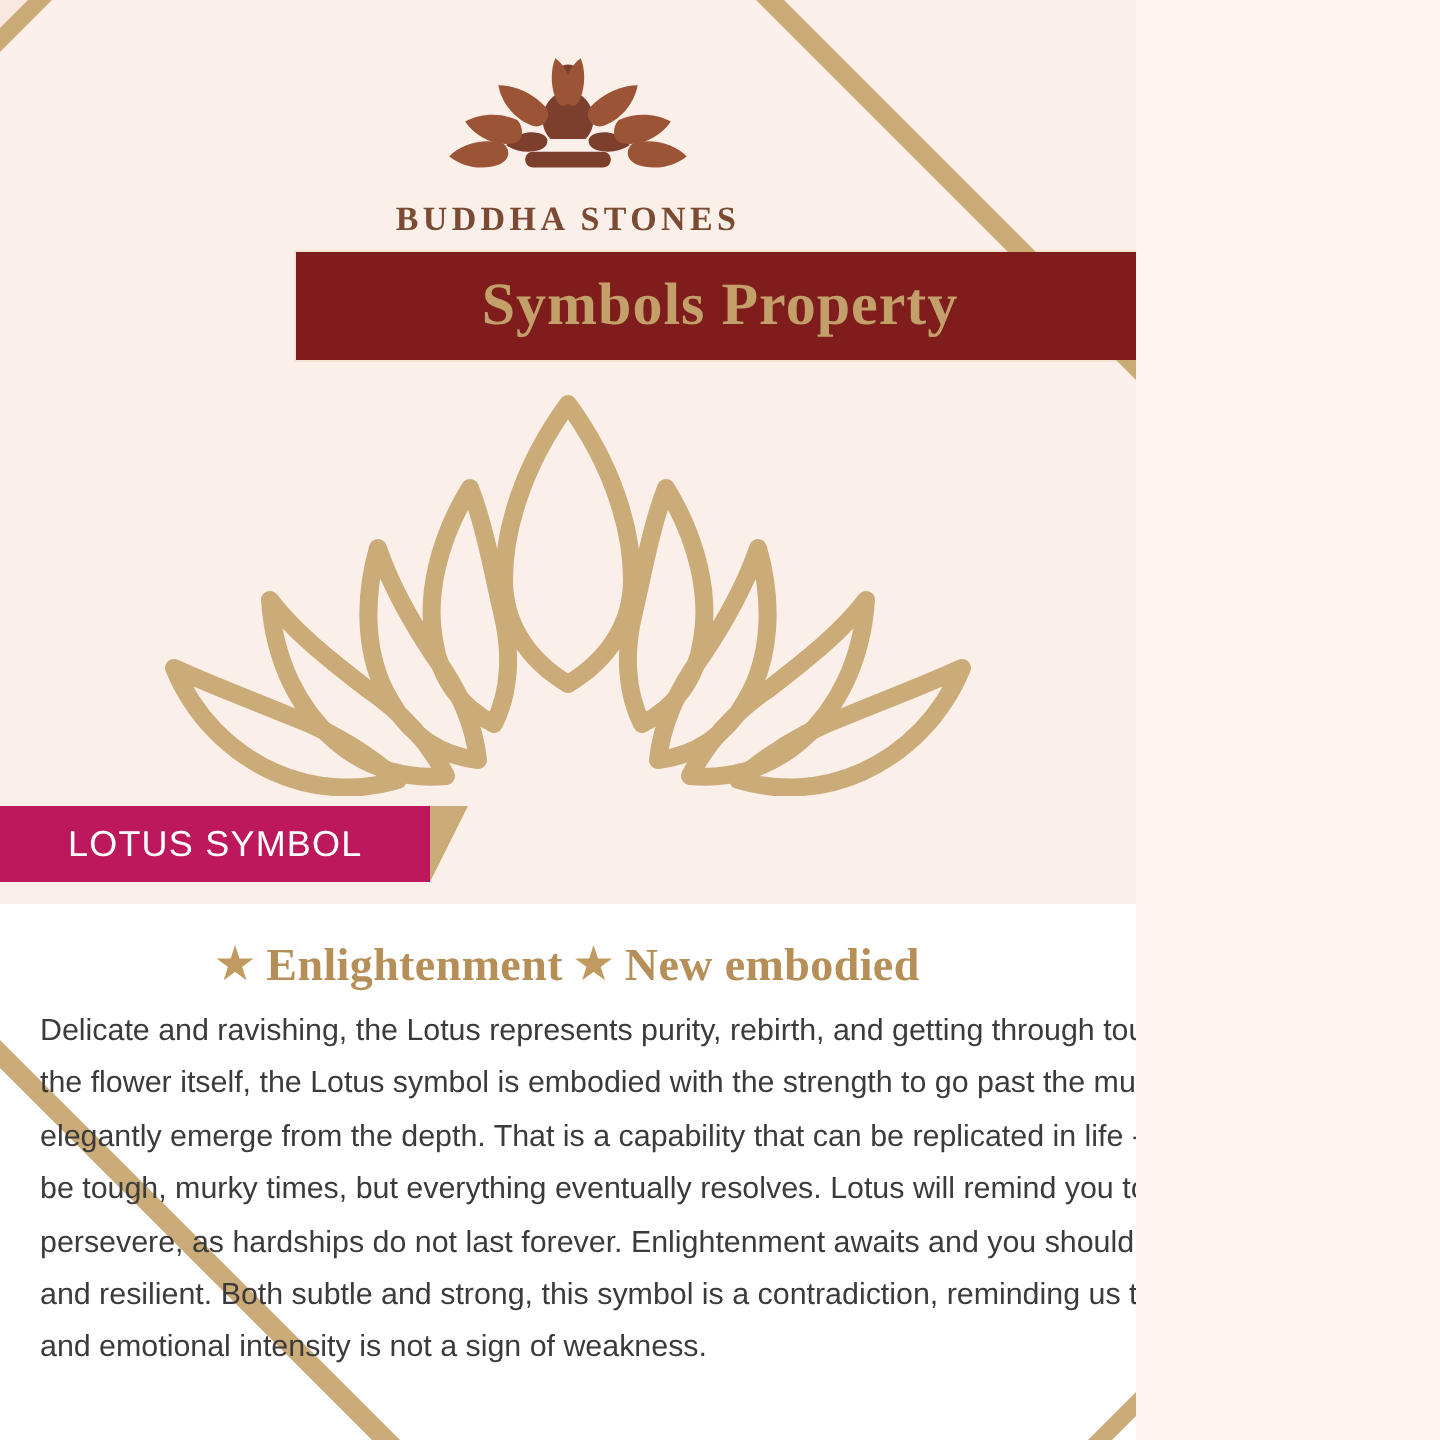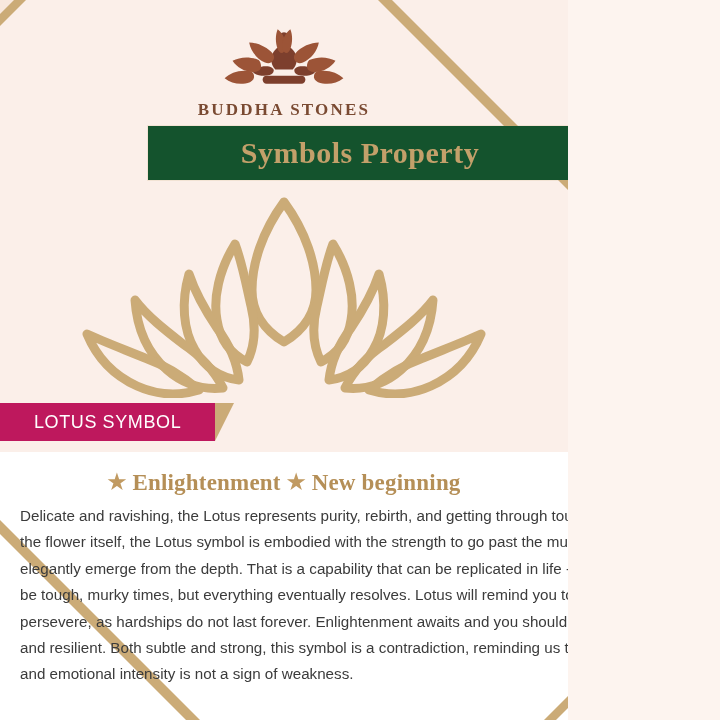--- a/index.html
+++ b/index.html
@@ -92,21 +92,21 @@
     font-weight: bold;
   }
 
   
   .title-banner {
     position: absolute;
     top: 126px;
     left: 148px;
     width: 424px;
     height: 54px;
-    background: #14532d;
+    background: #7f1d1d;
     box-shadow: 0 0 0 1px rgba(203,171,119,0.18);
     display: flex;
     align-items: center;
     justify-content: center;
     z-index: 10;
   }
   .title-text {
     font-family: "Liberation Serif", serif;
     font-size: 30px;
     font-weight: bold;
@@ -277,21 +277,21 @@
   </div>
 
   <div class="tab">
     <span class="tab-label">LOTUS SYMBOL</span>
   </div>
 
   <div class="headline">
     <span class="star">★</span>
     <span class="hl-1">Enlightenment</span>
     <span class="star">★</span>
-    <span class="hl-2">New beginning</span>
+    <span class="hl-2">New embodied</span>
   </div>
 
   <div class="paragraph">Delicate and ravishing, the Lotus represents purity, rebirth, and getting through tough times. Just like the flower itself, the Lotus symbol is embodied with the strength to go past the mud, water, and then elegantly emerge from the depth. That is a capability that can be replicated in life - there will always be tough, murky times, but everything eventually resolves. Lotus will remind you to have faith and persevere, as hardships do not last forever. Enlightenment awaits and you should just remain patient and resilient. Both subtle and strong, this symbol is a contradiction, reminding us that compassion and emotional intensity is not a sign of weakness.</div>
 
   <div class="corner corner-tl"></div>
   <div class="corner corner-tl2"></div>
 
 </div>
 
 </body></html>

